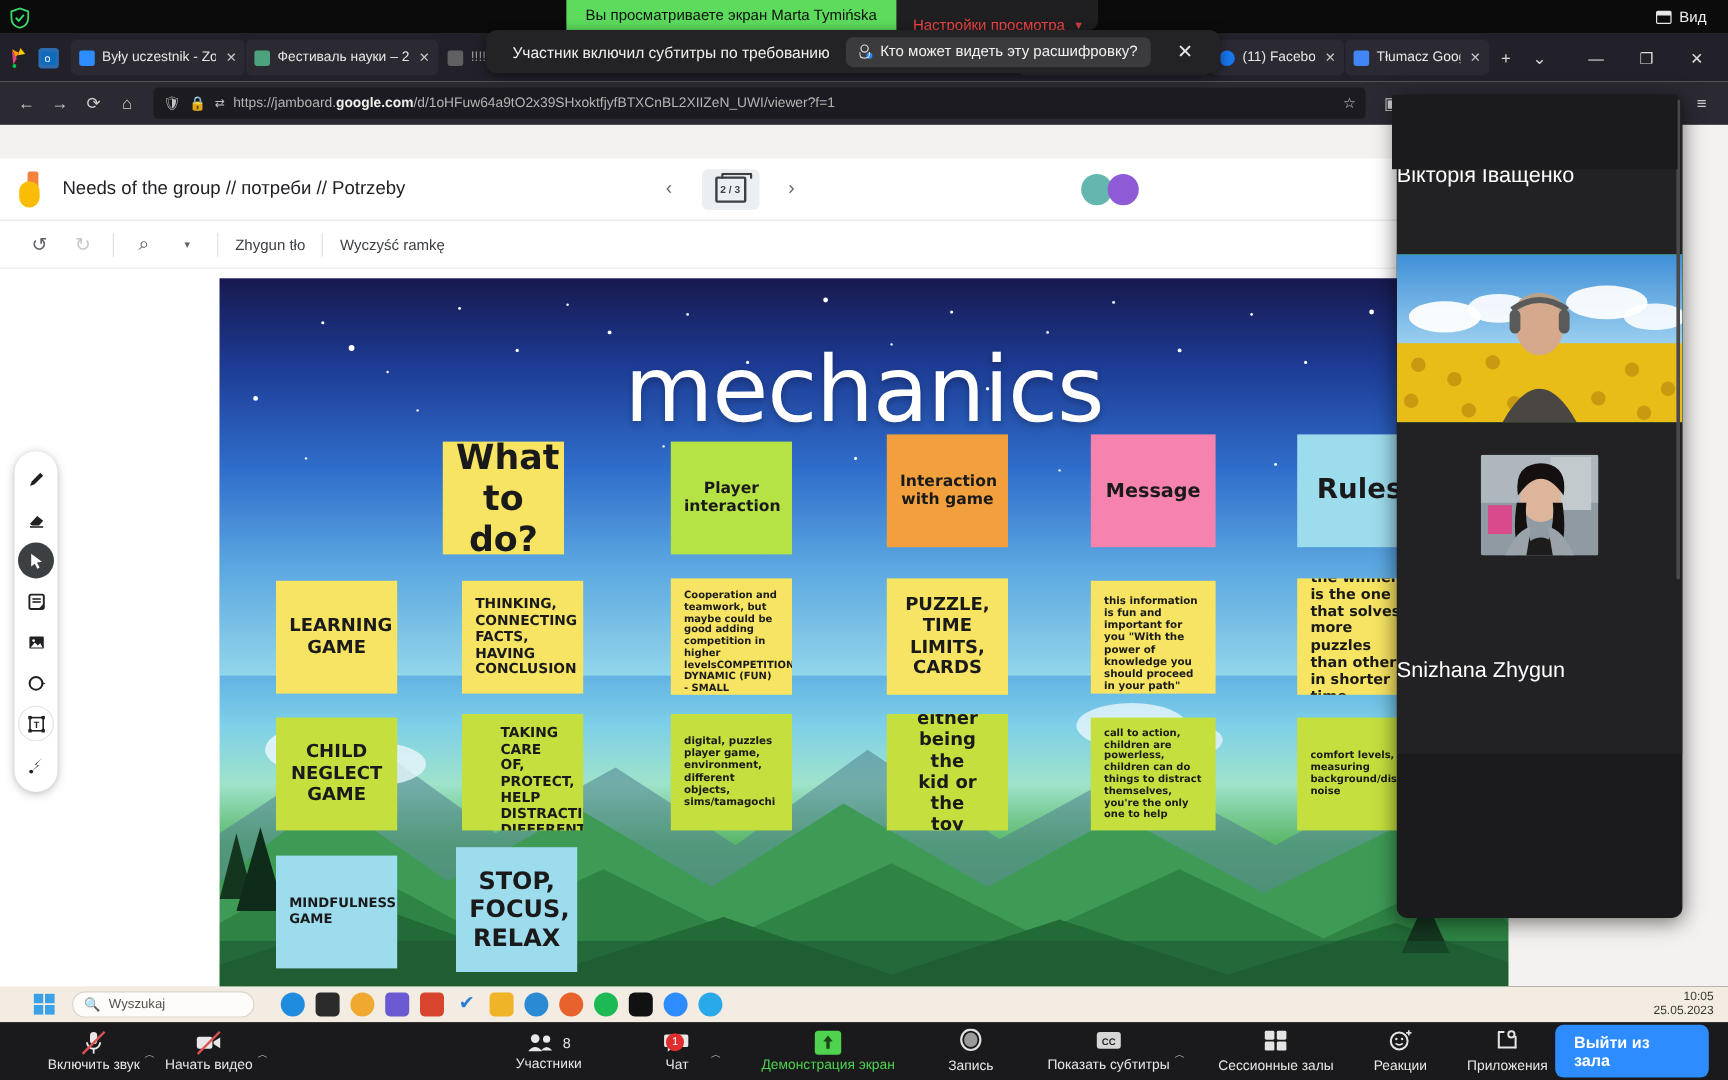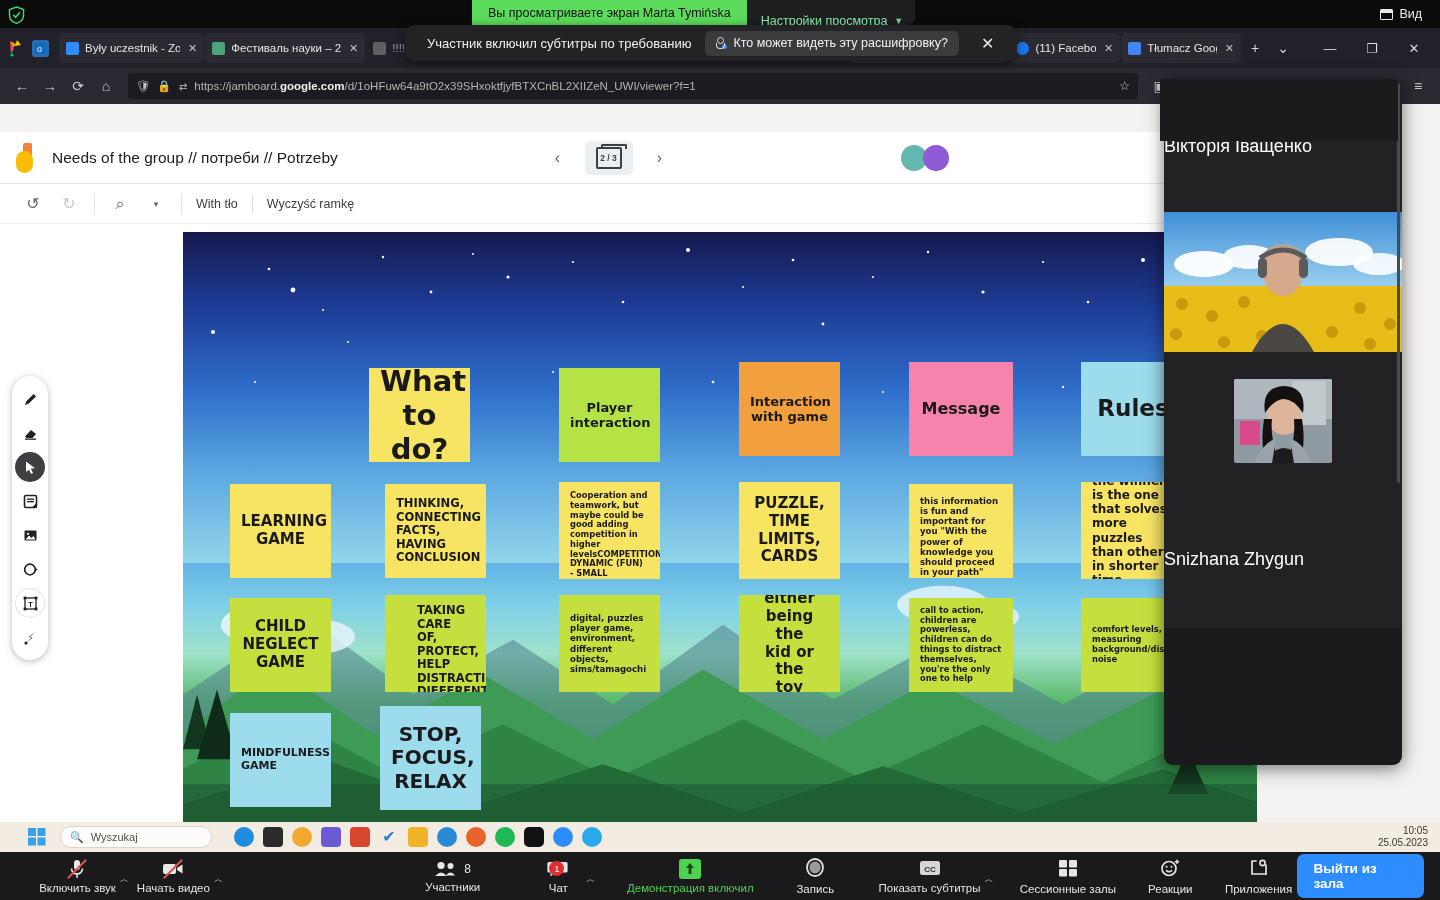--- a/index.html
+++ b/index.html
@@ -22,21 +22,21 @@
     position: absolute; left: 472px; top: 0px; height: 25px;
     display: flex; align-items: center;
     background: #1f1f22; border-radius: 0 0 8px 8px;
   }
   .sharing-green {
     background: #5cdb5c; color: #101010; font-size: 12.5px;
     height: 25px; display: flex; align-items: center; padding: 0 16px;
     border-radius: 0 0 0 0;
   }
   .sharing-settings {
-    color: #86efac; font-size: 12.5px; padding: 16px 12px 0 14px;
+    color: #ef4444; font-size: 12.5px; padding: 16px 12px 0 14px;
     display: flex; align-items: center; gap: 7px; height: 25px;
   }
   .chev { font-size: 9px; opacity: .85; }
   .view-btn {
     position: absolute; right: 8px; top: 3px; height: 22px;
     display: flex; align-items: center; gap: 6px; padding: 0 10px;
     color: #efefef; font-size: 12.5px; border-radius: 5px;
   }
   .view-ico {
     width: 13px; height: 11px; border: 1.6px solid #e8e8e8; border-radius: 1.5px;
@@ -359,21 +359,21 @@
         </div>
       </div>
 
       <div class="jam-toolbar">
         <div class="tb-ico">↺</div>
         <div class="tb-ico dim">↻</div>
         <div class="tb-sep"></div>
         <div class="tb-ico">⌕</div>
         <div class="tb-ico" style="font-size:9px">▾</div>
         <div class="tb-sep"></div>
-        <div class="tb-link">With tło</div>
+        <div class="tb-link">Zhygun tło</div>
         <div class="tb-sep"></div>
         <div class="tb-link">Wyczyść ramkę</div>
         <div class="jam-toolbar-right">zie</div>
       </div>
 
       <div class="tool-rail">
         <div class="tool">
           <svg width="17" height="17" viewBox="0 0 17 17">
               <path d="M3 14 L4.4 10.2 L11.6 3 L14 5.4 L6.8 12.6 Z" fill="#202124"></path>
             </svg>
@@ -477,20 +477,21 @@
           <ellipse cx="130" cy="92" rx="42" ry="18" fill="#e9f6fb" opacity=".8"></ellipse>
           <ellipse cx="760" cy="60" rx="46" ry="19" fill="#e9f6fb" opacity=".8"></ellipse>
           <ellipse cx="800" cy="72" rx="36" ry="15" fill="#e9f6fb" opacity=".75"></ellipse>
 
           <path d="M0 205 L14 150 L28 205 Z" fill="#14361f"></path>
           <path d="M14 215 L34 145 L54 215 Z" fill="#0f2b19"></path>
           <path d="M985 250 L1005 205 L1025 250 Z" fill="#14361f"></path>
           <rect x="0" y="240" width="1074" height="50" fill="#1c5330" opacity=".55"></rect>
         </svg>
 
+        <div class="board-title">mechanics</div>
 
         <div id="notes-layer">
             <div class="note ctr" style="left: 186px; top: 136px; width: 101px; height: 94px; background: rgb(247, 228, 99); font-size: 29px;">
               <span style="white-space: pre-line; width: 100%; text-align: center;">What
 to do?</span>
             </div>
             <div class="note ctr" style="left: 376px; top: 136px; width: 101px; height: 94px; background: rgb(181, 227, 70); font-size: 13px;">
               <span style="white-space: pre-line; width: 100%; text-align: center;">Player
 interaction</span>
             </div>
@@ -768,21 +769,21 @@
     </div>
 
     <div style="width:26px"></div>
 
     <div class="zb-item" style="color:#4fd24f">
       <span class="share-ico">
         <svg width="12" height="13" viewBox="0 0 12 13">
             <path d="M6 1 L10 6 H7.4 V12 H4.6 V6 H2 Z" fill="#18461a"></path>
           </svg>
       </span>
-      <span class="zb-lbl">Демонстрация включил</span>
+      <span class="zb-lbl">Демонстрация экран</span>
     </div>
 
     <div style="width:28px"></div>
 
     <div class="zb-item">
       <span>
         <svg width="22" height="20" viewBox="0 0 22 20">
             <ellipse cx="11" cy="9.5" rx="8" ry="8.5" fill="none" stroke="#e0e0e0" stroke-width="1.8"></ellipse>
             <ellipse cx="11" cy="9.5" rx="5.6" ry="6" fill="#9a9a9a"></ellipse>
           </svg>

